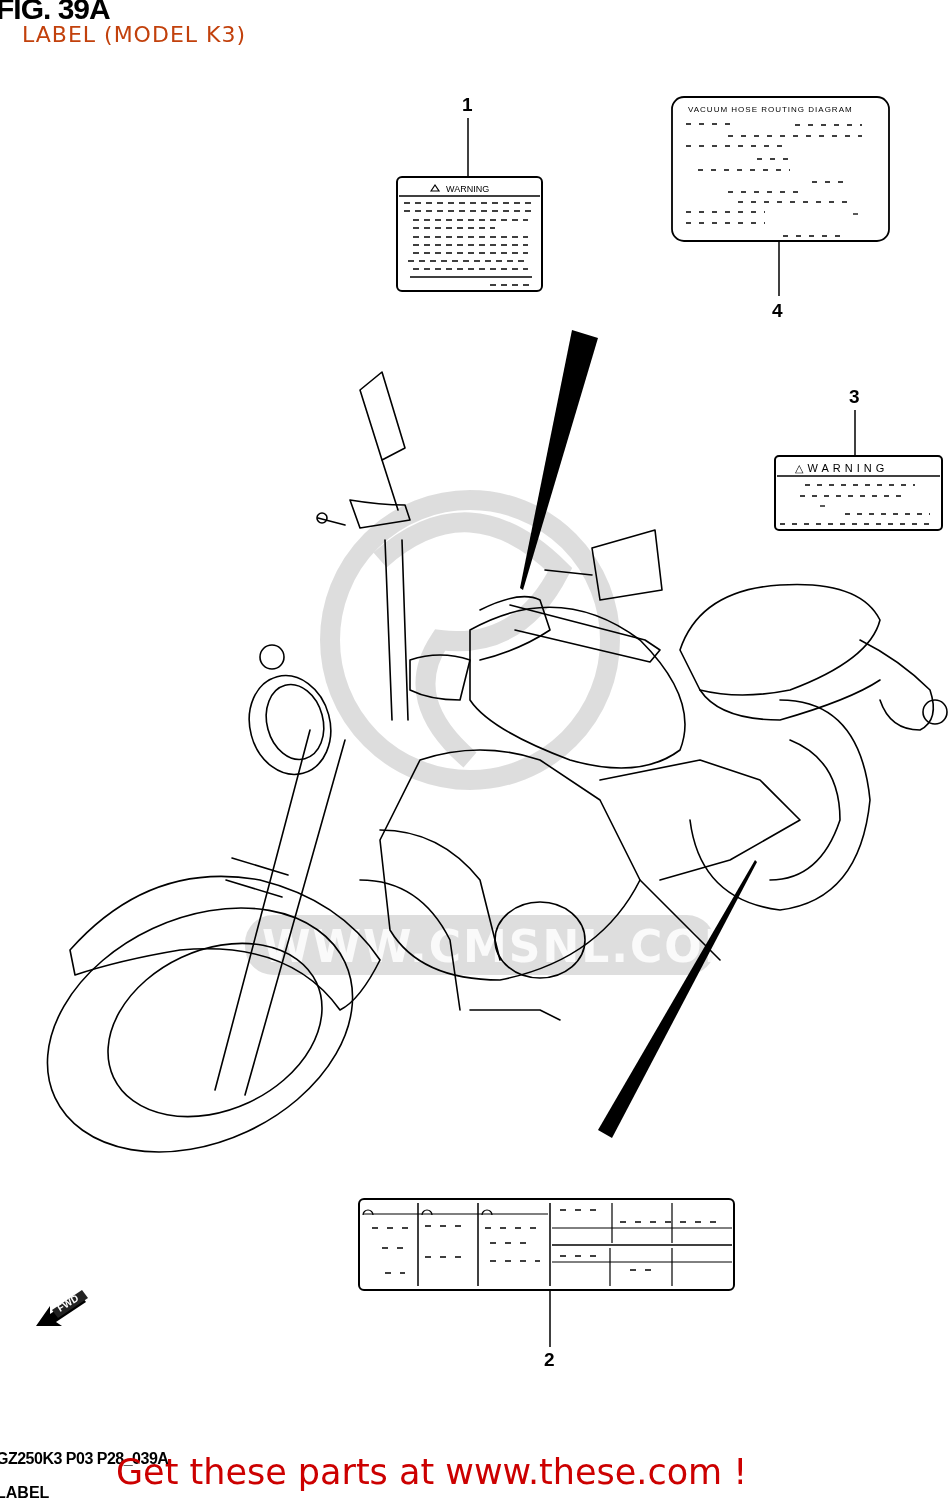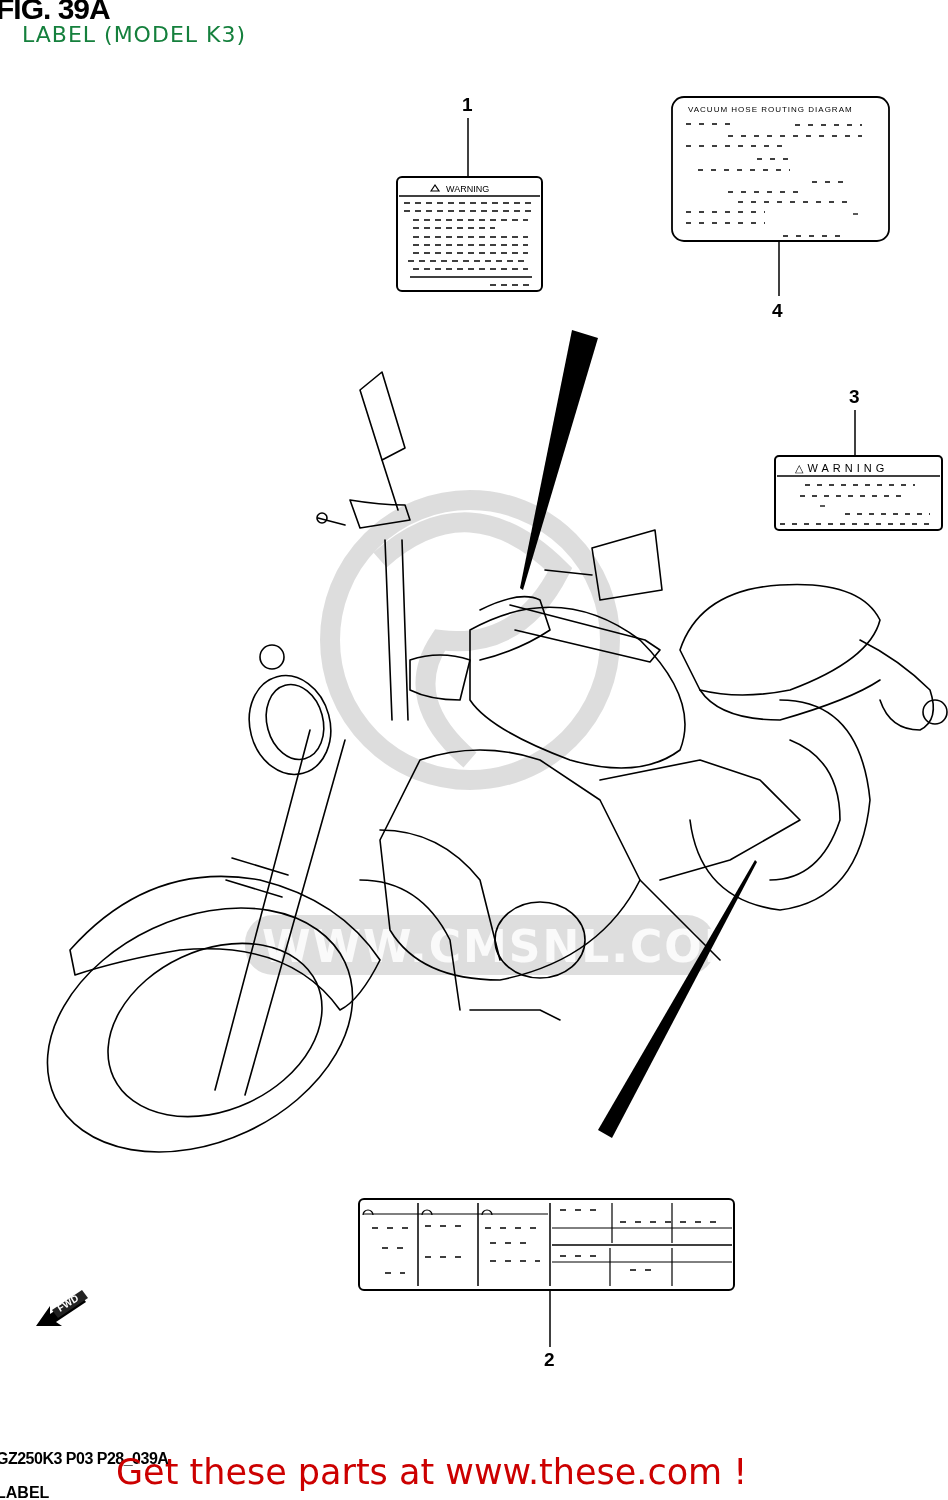--- a/index.html
+++ b/index.html
@@ -1,19 +1,19 @@
 <!DOCTYPE html>
 <html><head>
 <meta charset="utf-8">
 <style>
   html, body { margin: 0; padding: 0; background: #ffffff; }
   body { width: 948px; height: 1500px; position: relative; overflow: hidden; font-family: "Liberation Sans", sans-serif; }
   .abs { position: absolute; }
   .fig-title { left: -4px; top: -8px; font-family: "Liberation Sans", sans-serif; font-weight: bold; font-size: 30px; color: #000; letter-spacing: -1px; }
-  .fig-subtitle { left: 22px; top: 22px; font-family: "DejaVu Sans", sans-serif; font-size: 22px; color: #15803d; letter-spacing: 1px; }
+  .fig-subtitle { left: 22px; top: 22px; font-family: "DejaVu Sans", sans-serif; font-size: 22px; color: #c2410c; letter-spacing: 1px; }
   .callout { font-family: "Liberation Sans", sans-serif; font-weight: bold; font-size: 19px; color: #000; }
   .code-text { left: -4px; top: 1450px; font-weight: bold; font-size: 16px; color: #000; letter-spacing: -0.5px; }
   .name-text { left: -4px; top: 1484px; font-weight: bold; font-size: 16px; color: #000; }
   .promo { left: 116px; top: 1452px; font-family: "DejaVu Sans", sans-serif; font-size: 35px; color: #cc0000; }
   svg.diagram { position: absolute; left: 0; top: 0; }
   .watermark { font-family: "DejaVu Sans", sans-serif; font-weight: bold; }
 </style>
 </head>
 <body>
 

